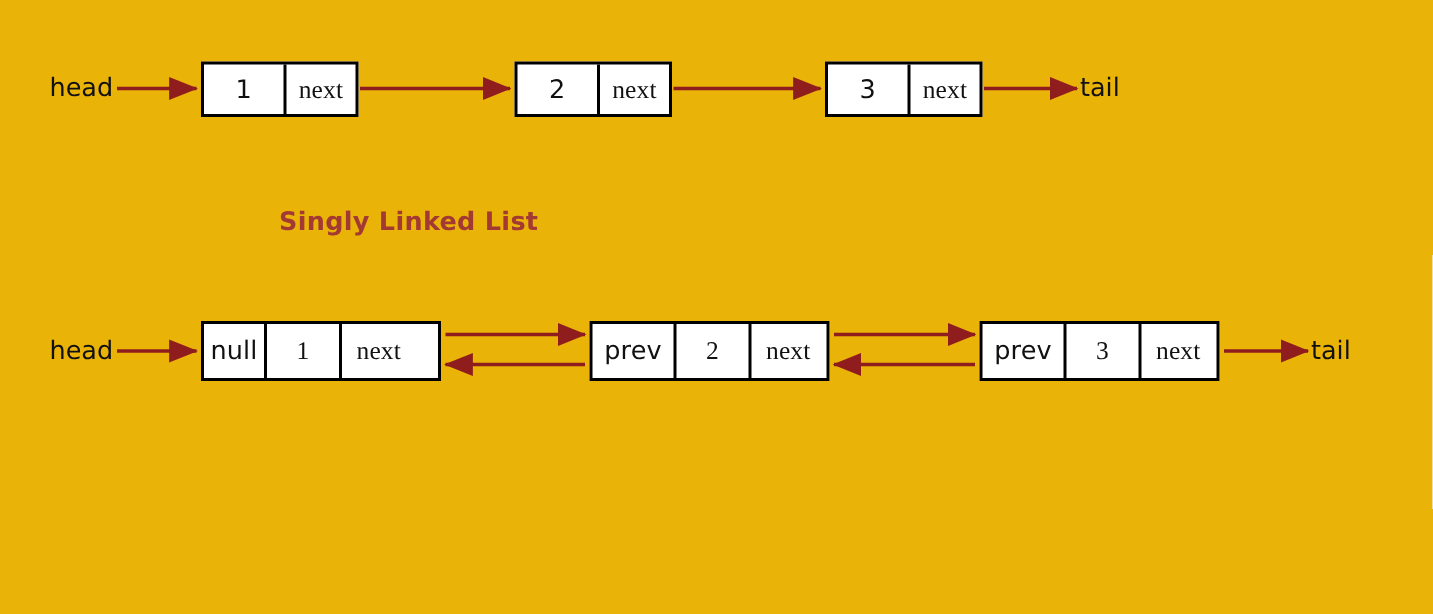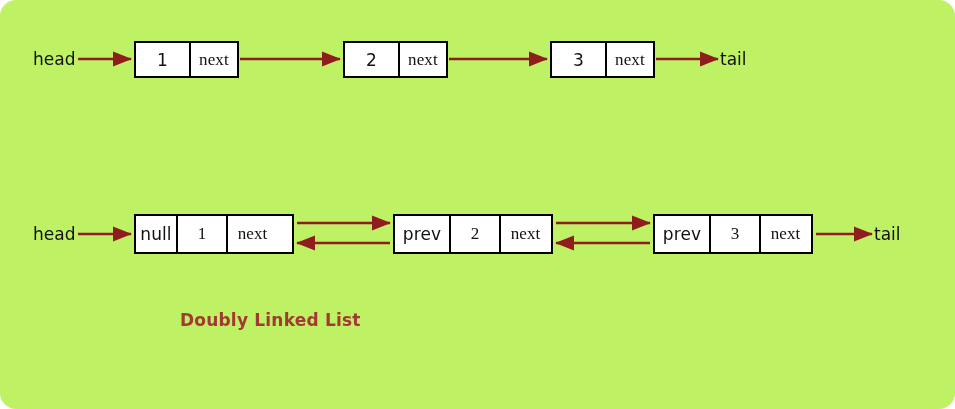--- a/index.html
+++ b/index.html
@@ -8,23 +8,22 @@
     padding: 0;
     background: #ffffff;
   }
   body {
     font-family: "DejaVu Sans", sans-serif;
   }
   #canvas {
     position: relative;
     width: 955px;
     height: 409px;
-    background: #bef264;
+    background: #eab308;
     overflow: hidden;
-    border-radius: 16px;
   }
   svg.layer {
     position: absolute;
     left: 0;
     top: 0;
     width: 955px;
     height: 409px;
     pointer-events: none;
   }
   
@@ -112,20 +111,21 @@
     <div class="cell" style="width:50px;">next</div>
   </div>
 
   <div class="node" style="left:550px; top:41px; width:105px; height:37px;">
     <div class="cell" style="width:55px;">3</div>
     <div class="cell" style="width:50px;">next</div>
   </div>
 
   <div class="endpoint" style="left:720px; top:49px;">tail</div>
 
+  <div class="caption" style="left:186px; top:138px;">Singly Linked List</div>
 
   <div class="endpoint" style="left:33px; top:224px;">head</div>
 
   <div class="node" style="left:134px; top:214px; width:160px; height:40px;">
     <div class="cell" style="width:40px;text-align:right;">null</div>
     <div class="cell" style="width:50px;">1</div>
     <div class="cell" style="width:51px;">next</div>
   </div>
 
   <div class="node" style="left:393px; top:214px; width:160px; height:40px;">
@@ -135,15 +135,14 @@
   </div>
 
   <div class="node" style="left:653px; top:214px; width:160px; height:40px;">
     <div class="cell" style="width:54px;">prev</div>
     <div class="cell" style="width:50px;">3</div>
     <div class="cell" style="width:51px;">next</div>
   </div>
 
   <div class="endpoint" style="left:874px; top:224px;">tail</div>
 
-  <div class="caption" style="left:180px; top:310px;">Doubly Linked List</div>
 
 </div>
 
 </body></html>

